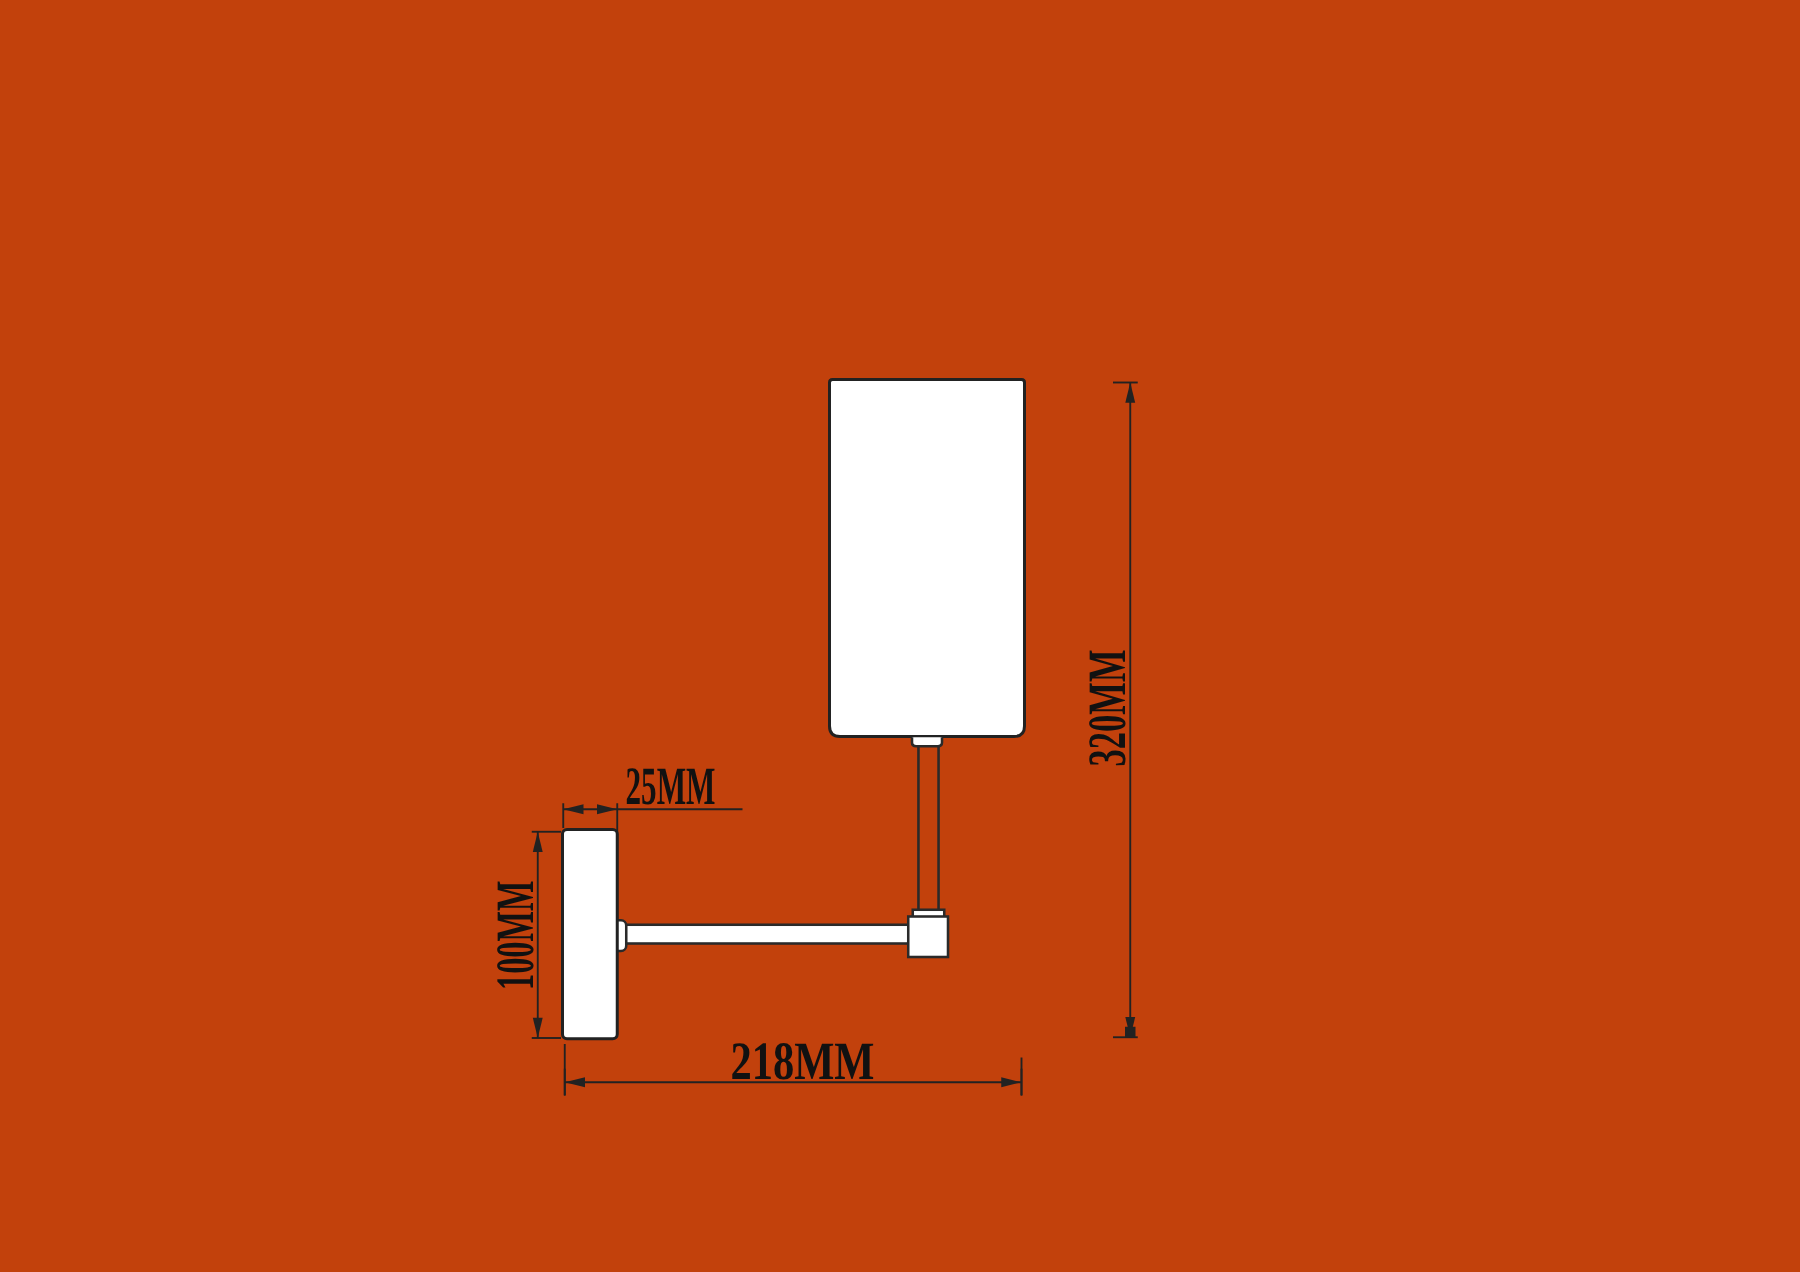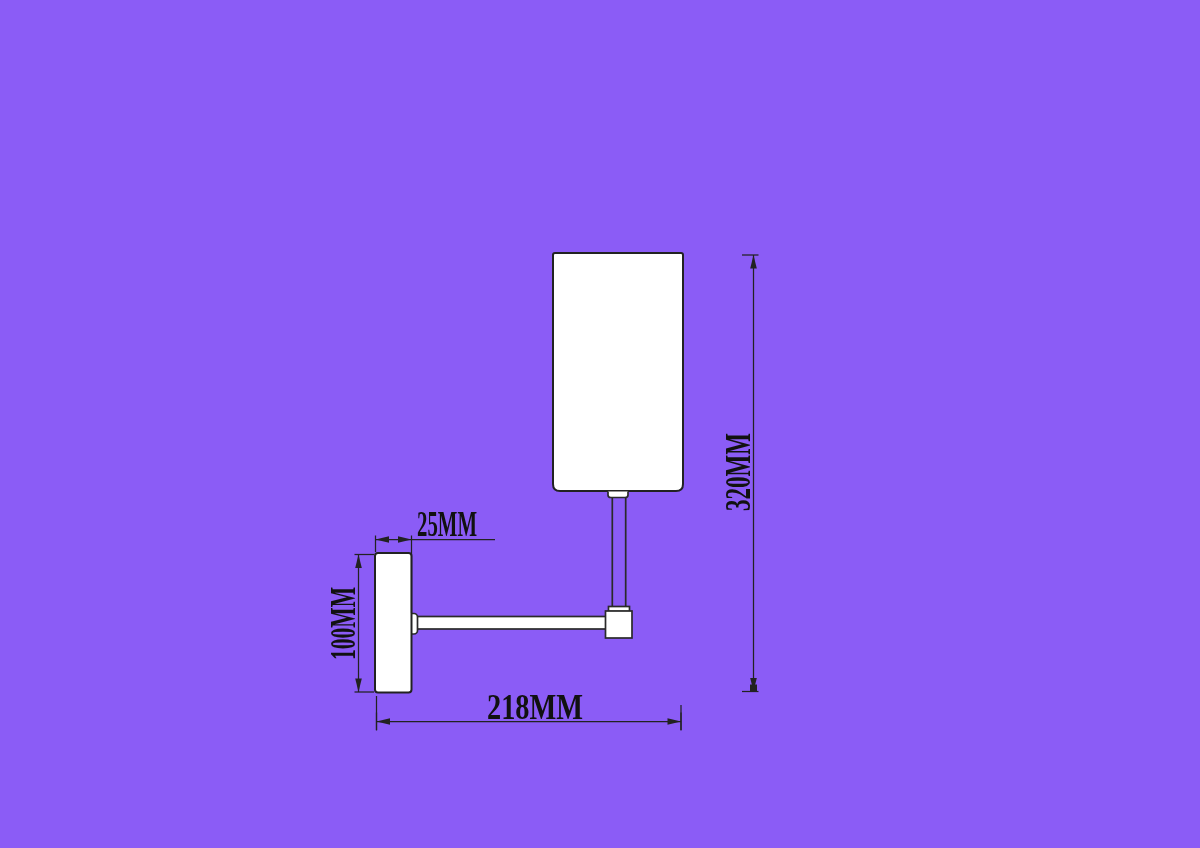--- a/index.html
+++ b/index.html
@@ -1,19 +1,19 @@
 <!DOCTYPE html>
 <html><head>
 <meta charset="utf-8">
 <style>
   html,body{margin:0;padding:0;background:#ffffff;}
   .page{
     position:relative;
     width:1200px;height:848px;
-    background:#8b5cf6;
+    background:#c2410c;
     overflow:hidden;
     font-family:"Liberation Serif", serif;
   }
   svg{position:absolute;left:0;top:0;}
   .outline{fill:#ffffff;stroke:#222222;stroke-width:2;}
   .outline-thin{fill:#ffffff;stroke:#2a2a2a;stroke-width:1.7;}
   .bare{fill:none;stroke:#2a2a2a;stroke-width:1.7;}
   .dim{stroke:#222222;stroke-width:1.25;fill:none;}
   .dim-arrow{fill:#222222;stroke:none;}
   .dim-text{

